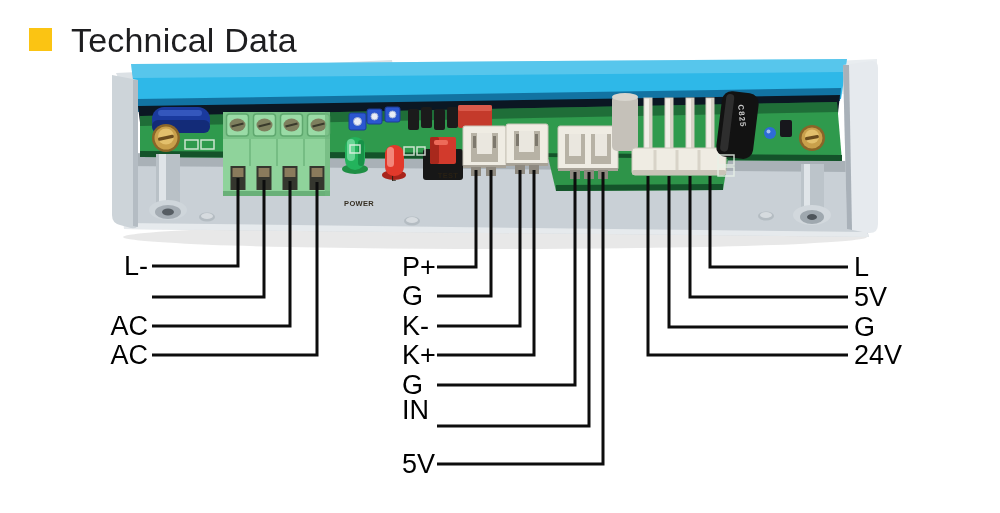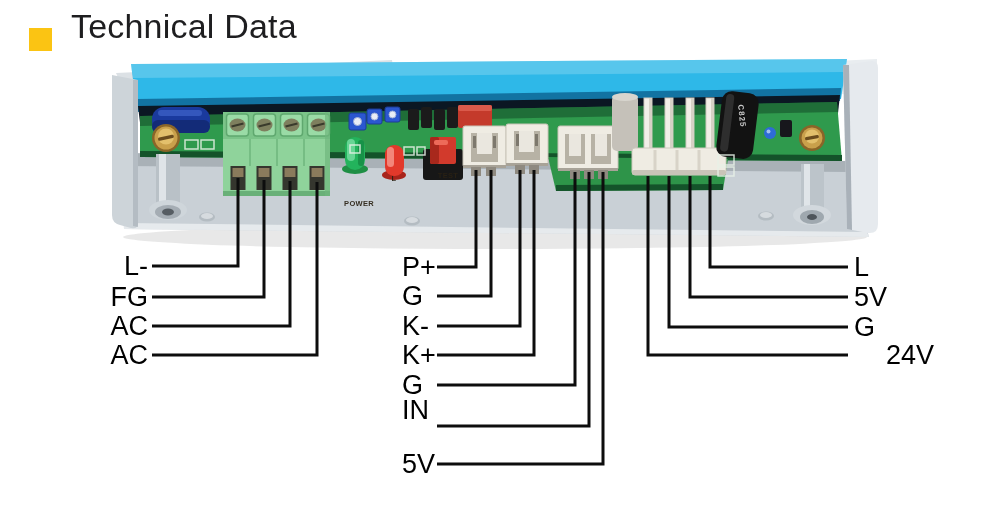--- a/index.html
+++ b/index.html
@@ -4,21 +4,21 @@
 <style>
   html,body{margin:0;padding:0;}
   body{
     width:1000px;height:513px;background:#ffffff;overflow:hidden;position:relative;
     font-family:"Liberation Sans", sans-serif;
   }
   .page{position:absolute;inset:0;}
   .title-row{position:absolute;left:0;top:0;width:1000px;height:60px;}
   .bullet{position:absolute;left:29px;top:28px;}
   .page-title{
-    position:absolute;left:71px;top:8px;font-size:34px;line-height:36px;
+    position:absolute;left:71px;top:22px;font-size:34px;line-height:36px;
     font-weight:400;color:#1e1e20;letter-spacing:0.2px;white-space:nowrap;
   }
   .photo-svg{position:absolute;left:0;top:0;}
   .pin-label{
     position:absolute;font-size:27px;line-height:28px;font-weight:400;color:#000;
     white-space:nowrap;
   }
   .pin-left{left:58px;width:90px;text-align:right;}
   .pin-mid{left:402px;text-align:left;}
   .pin-right{left:854px;text-align:left;}
@@ -298,30 +298,29 @@
       <path d="M648,176 V355 H848"></path>
     </g>
   </svg>
 
   <div class="board-text" style="left:339px;top:167px;width:40px;margin-top:32px;">POWER</div>
   <div class="board-text" style="left:388px;top:174px;width:12px;">L</div>
   <div class="board-text" style="left:424px;top:171px;width:48px;">TEST</div>
   <div class="cap-text">C825</div>
 
   <div class="pin-label pin-left" style="top:252px;">L-</div>
-  <div class="pin-label pin-left" style="top:283px;">FG</div>
   <div class="pin-label pin-left" style="top:312px;">AC</div>
   <div class="pin-label pin-left" style="top:341px;">AC</div>
 
   <div class="pin-label pin-mid" style="top:253px;">P+</div>
   <div class="pin-label pin-mid" style="top:282px;">G</div>
   <div class="pin-label pin-mid" style="top:312px;">K-</div>
   <div class="pin-label pin-mid" style="top:341px;">K+</div>
   <div class="pin-label pin-mid" style="top:371px;">G</div>
   <div class="pin-label pin-mid" style="top:396px;">IN</div>
   <div class="pin-label pin-mid" style="top:450px;">5V</div>
 
   <div class="pin-label pin-right" style="top:253px;">L</div>
   <div class="pin-label pin-right" style="top:283px;">5V</div>
   <div class="pin-label pin-right" style="top:313px;">G</div>
-  <div class="pin-label pin-right" style="top:341px;margin-left:32px;">24V</div>
+  <div class="pin-label pin-right" style="top:341px;">24V</div>
 
 </div>
 
 </body></html>

